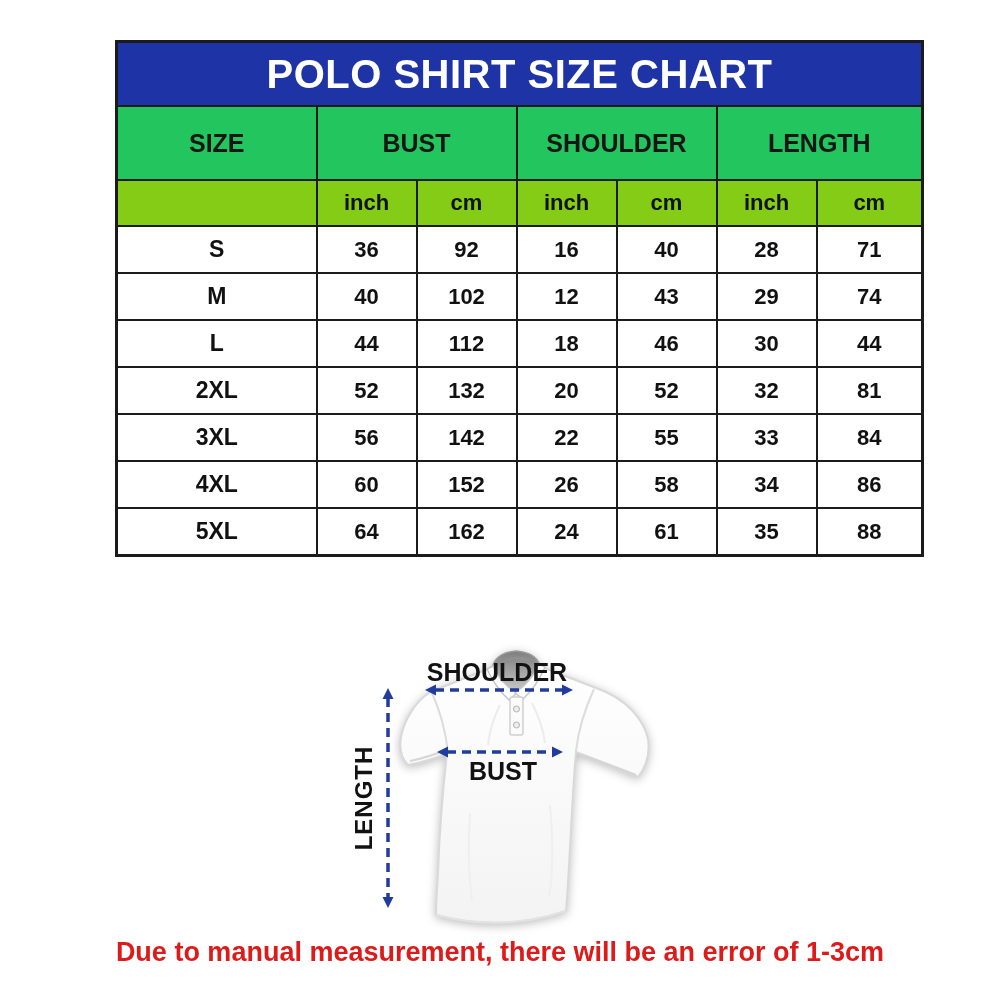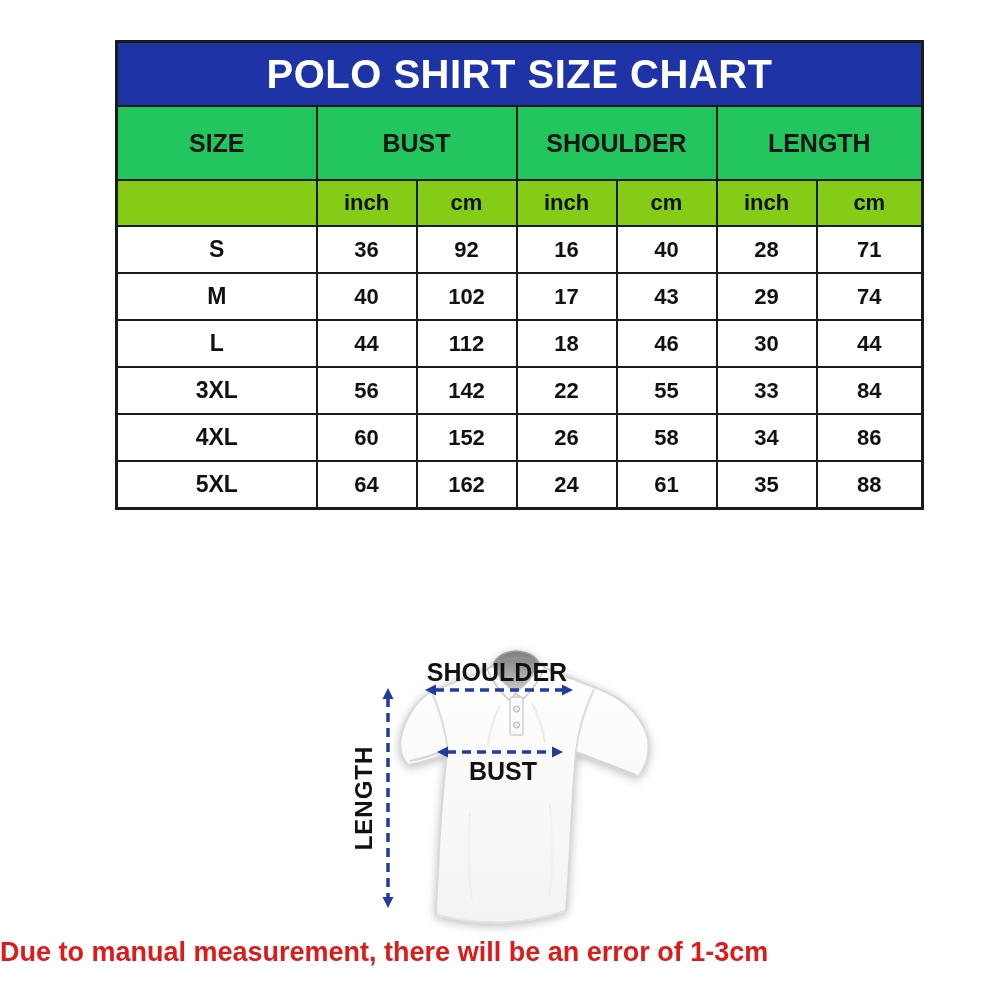--- a/index.html
+++ b/index.html
@@ -31,21 +31,21 @@
     background:#ffffff;font-size:22px;font-weight:bold;height:45px;
   }
   tr.data-row td.size-cell{font-weight:bold;font-size:23px;}
   
   .diagram{position:absolute;left:350px;top:633px;width:310px;height:310px;}
   .diagram svg{display:block;width:310px;height:310px;}
   .shirt-group{filter:drop-shadow(0 2px 5px rgba(110,110,110,.45));}
   .svg-label{font-family:"Liberation Sans", sans-serif;font-weight:bold;fill:#121212;}
   
   .footnote{
-    position:absolute;left:0;top:937px;width:1000px;text-align:left;
+    position:absolute;left:0;top:937px;width:1000px;text-align:center;
     color:#dc1b1b;font-size:27px;font-weight:bold;
   }
 </style>
 </head>
 <body>
 
 <table class="size-chart">
   <colgroup>
     <col style="width:200px">
       <col style="width:100px">
@@ -81,33 +81,42 @@
     <td>92</td>
     <td>16</td>
     <td>40</td>
     <td>28</td>
     <td>71</td>
   </tr>
   <tr class="data-row">
     <td class="size-cell">M</td>
     <td>40</td>
     <td>102</td>
-    <td>17</td>
+    <td>12</td>
     <td>43</td>
     <td>29</td>
     <td>74</td>
   </tr>
   <tr class="data-row">
     <td class="size-cell">L</td>
     <td>44</td>
     <td>112</td>
     <td>18</td>
     <td>46</td>
     <td>30</td>
     <td>44</td>
+  </tr>
+  <tr class="data-row">
+    <td class="size-cell">2XL</td>
+    <td>52</td>
+    <td>132</td>
+    <td>20</td>
+    <td>52</td>
+    <td>32</td>
+    <td>81</td>
   </tr>
   <tr class="data-row">
     <td class="size-cell">3XL</td>
     <td>56</td>
     <td>142</td>
     <td>22</td>
     <td>55</td>
     <td>33</td>
     <td>84</td>
   </tr>

